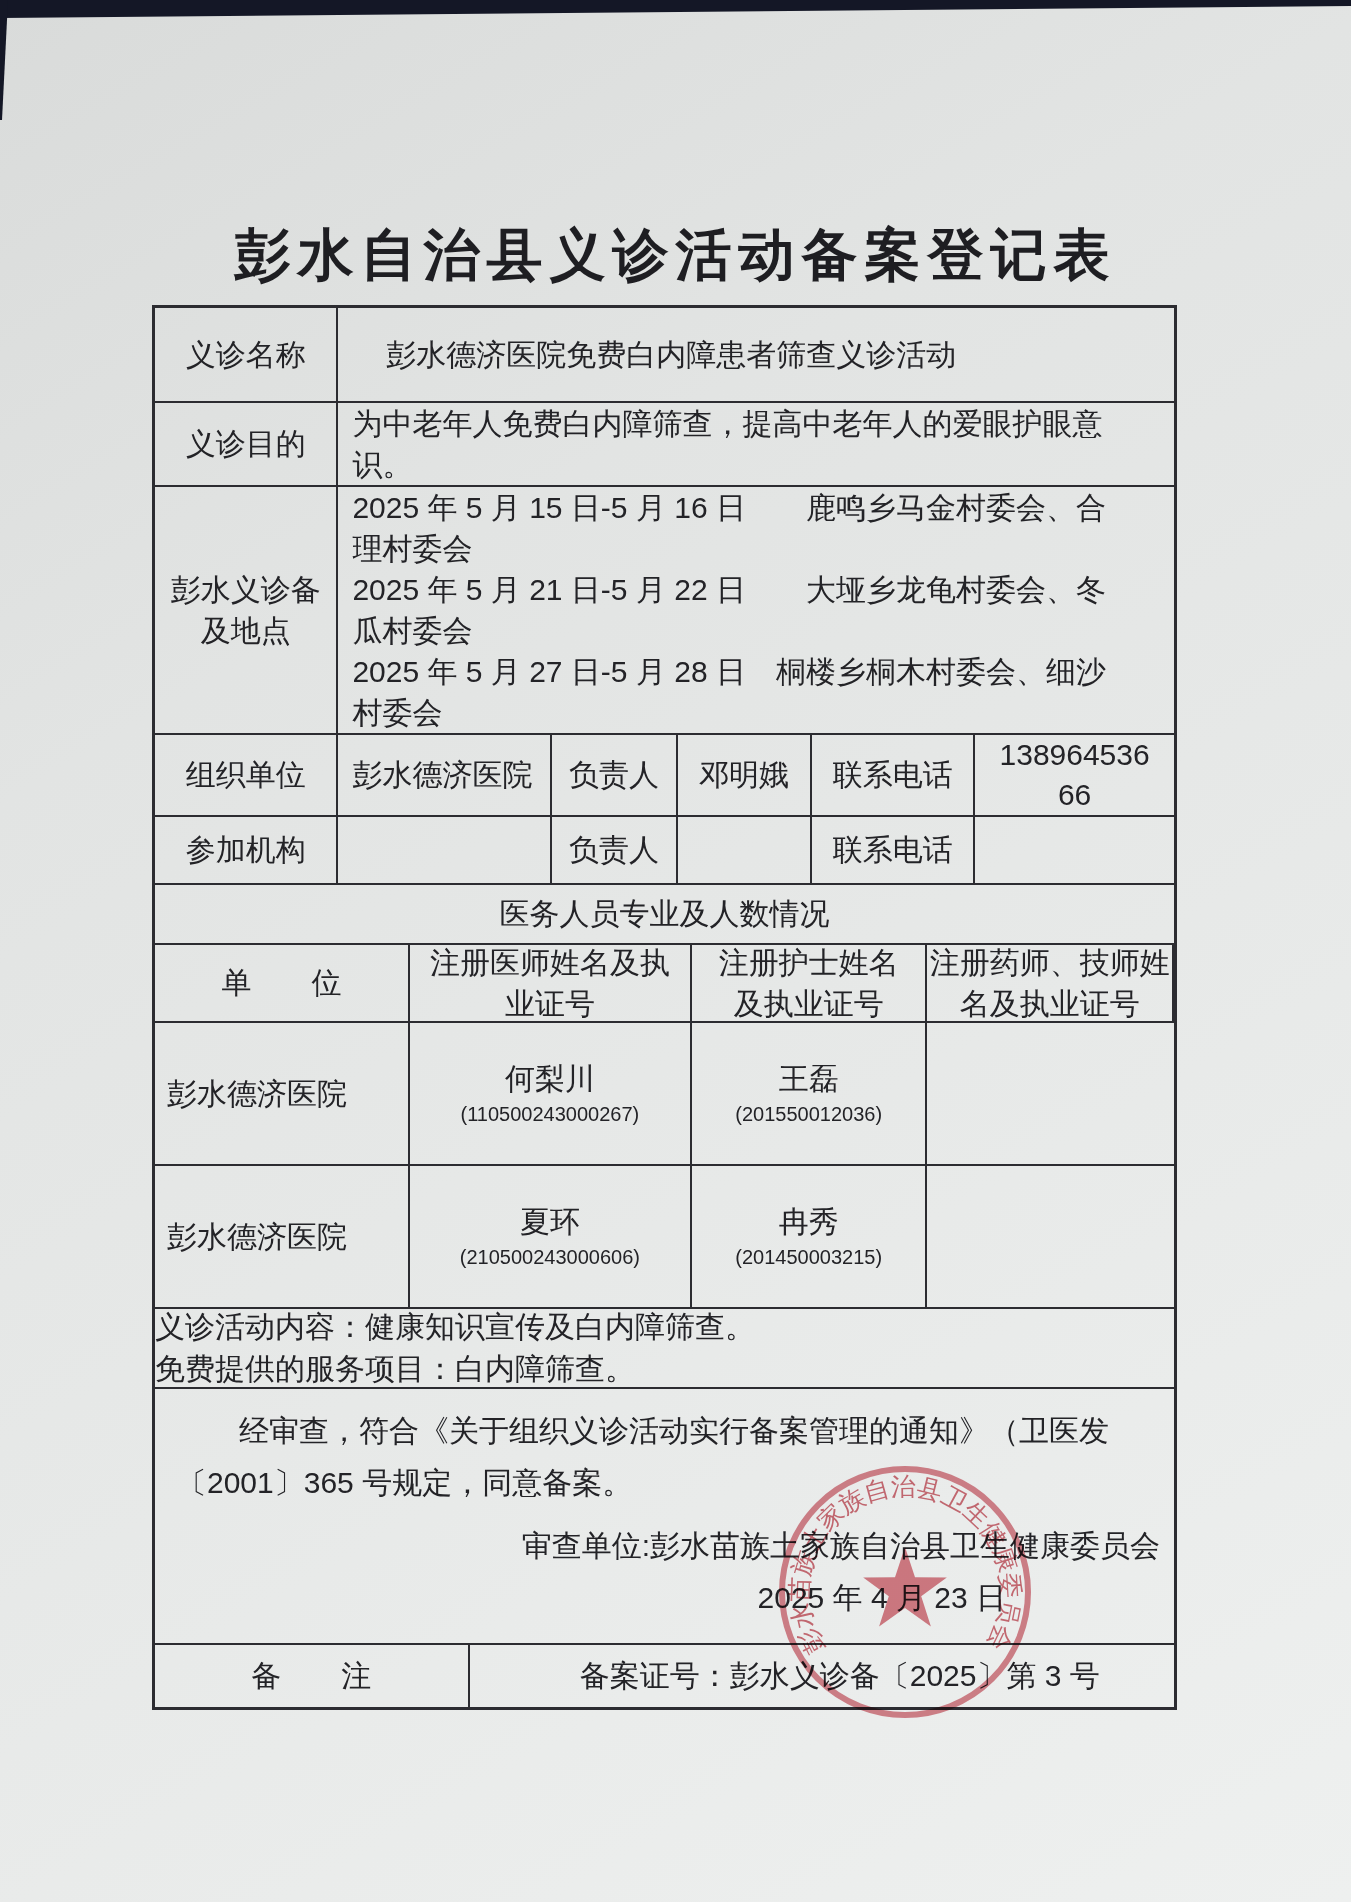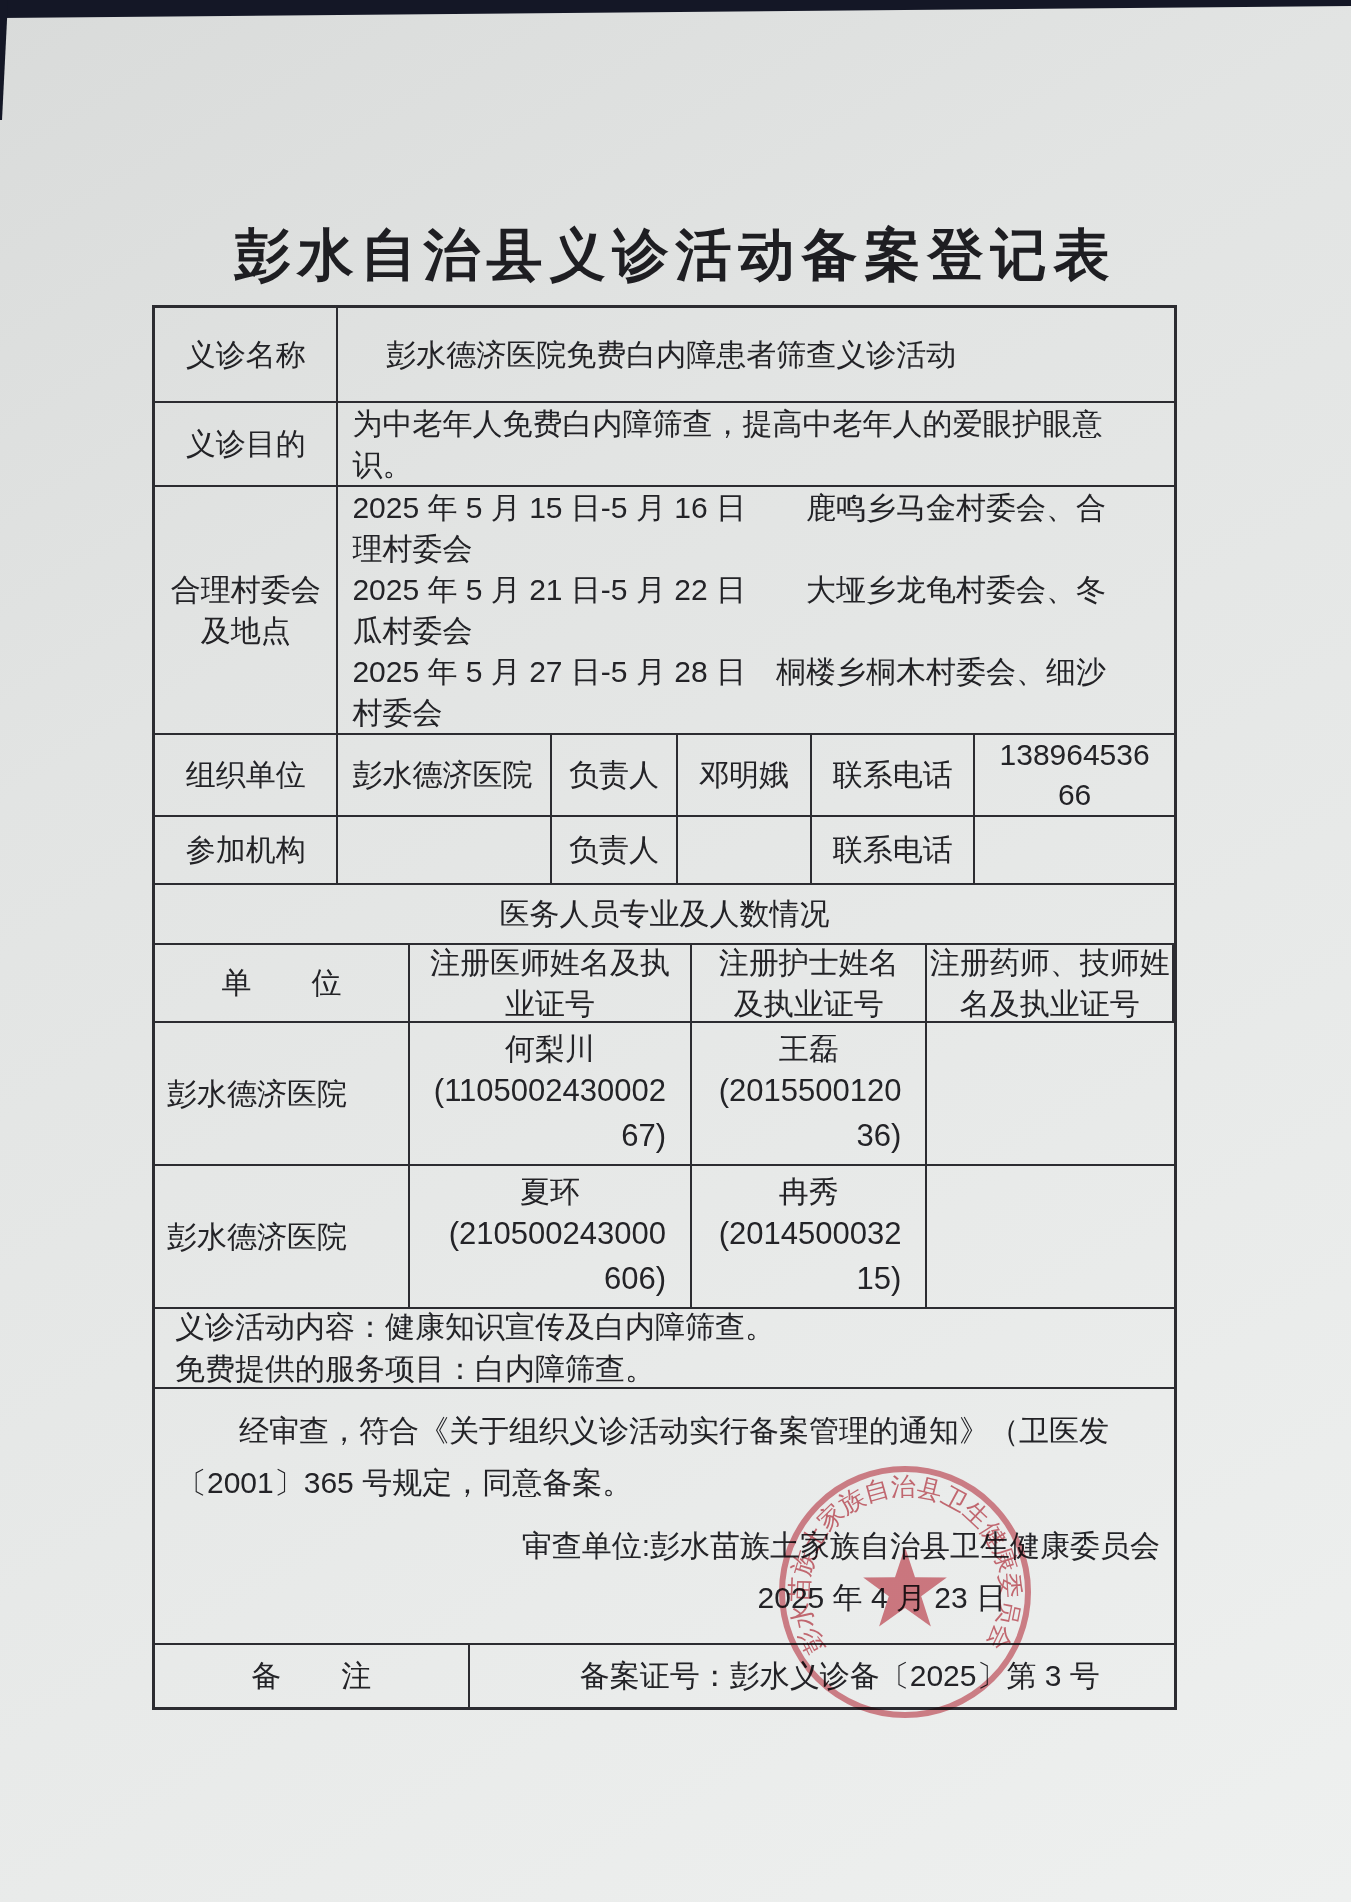--- a/index.html
+++ b/index.html
@@ -28,22 +28,22 @@
   .cB1{width:18%}.cB2{width:21%}.cB3{width:12.3%}.cB4{width:13.2%}.cB5{width:16%}.cB6{width:19.5%}
   .cC1{width:25%}.cC2{width:27.7%}.cC3{width:23.1%}.cC4{width:24.2%}
   .cF1{width:32%}.cF2{width:68%}
   .namecell{padding-right:170px;}
   .purpose{padding:0 16px 0 14px;justify-content:center;}
   .sched{padding-left:14px;padding-right:58px;justify-content:center;}
   .sched div{text-align:left;line-height:41px;}
   .orgval{padding-left:14px;}
   .phone{padding:0 24px;word-break:break-all;line-height:1.35;}
   .unitcell{padding-left:12px;justify-content:center;}
-  .cert{word-break:break-all;padding:0 24px;font-size:31px;line-height:1.45;text-align:right;}
-  .contentcell{padding-left:20px;justify-content:center;line-height:42px;}
+  .cert{word-break:break-all;padding:0 24px;font-size:20px;line-height:1.45;}
+  .contentcell{padding-left:0;justify-content:center;line-height:42px;}
   .approval{position:relative;display:block;text-align:left;}
   .approval .atext{margin:16px 20px 0 22px;text-indent:62px;line-height:1.72;}
   .approval .reviewer{position:absolute;right:14px;top:136px;white-space:nowrap;}
   .approval .adate{position:absolute;right:168px;top:188px;white-space:nowrap;}
   .stamp{position:absolute;left:769px;top:1456px;width:272px;height:272px;
     mix-blend-mode:multiply;opacity:.92;pointer-events:none;}
 </style>
 </head>
 <body>
 
@@ -60,21 +60,21 @@
       <div class="cell cA2 h93 endc namecell">彭水德济医院免费白内障患者筛查义诊活动</div>
     </div>
 
     <div class="row">
       <div class="cell cA1 h82">义诊目的</div>
       <div class="cell cA2 h82 endc left purpose">为中老年人免费白内障筛查，提高中老年人的爱眼护眼意识。</div>
     </div>
 
     <div class="row">
       <div class="cell cA1 h246">
-        <div>合理村委会</div>
+        <div>彭水义诊备</div>
         <div>及地点</div>
       </div>
       <div class="cell cA2 h246 endc left sched">
         <div>2025 年 5 月 15 日-5 月 16 日　　鹿鸣乡马金村委会、合理村委会</div>
         <div>2025 年 5 月 21 日-5 月 22 日　　大垭乡龙龟村委会、冬瓜村委会</div>
         <div>2025 年 5 月 27 日-5 月 28 日　桐楼乡桐木村委会、细沙村委会</div>
       </div>
     </div>
 
     <div class="row">

